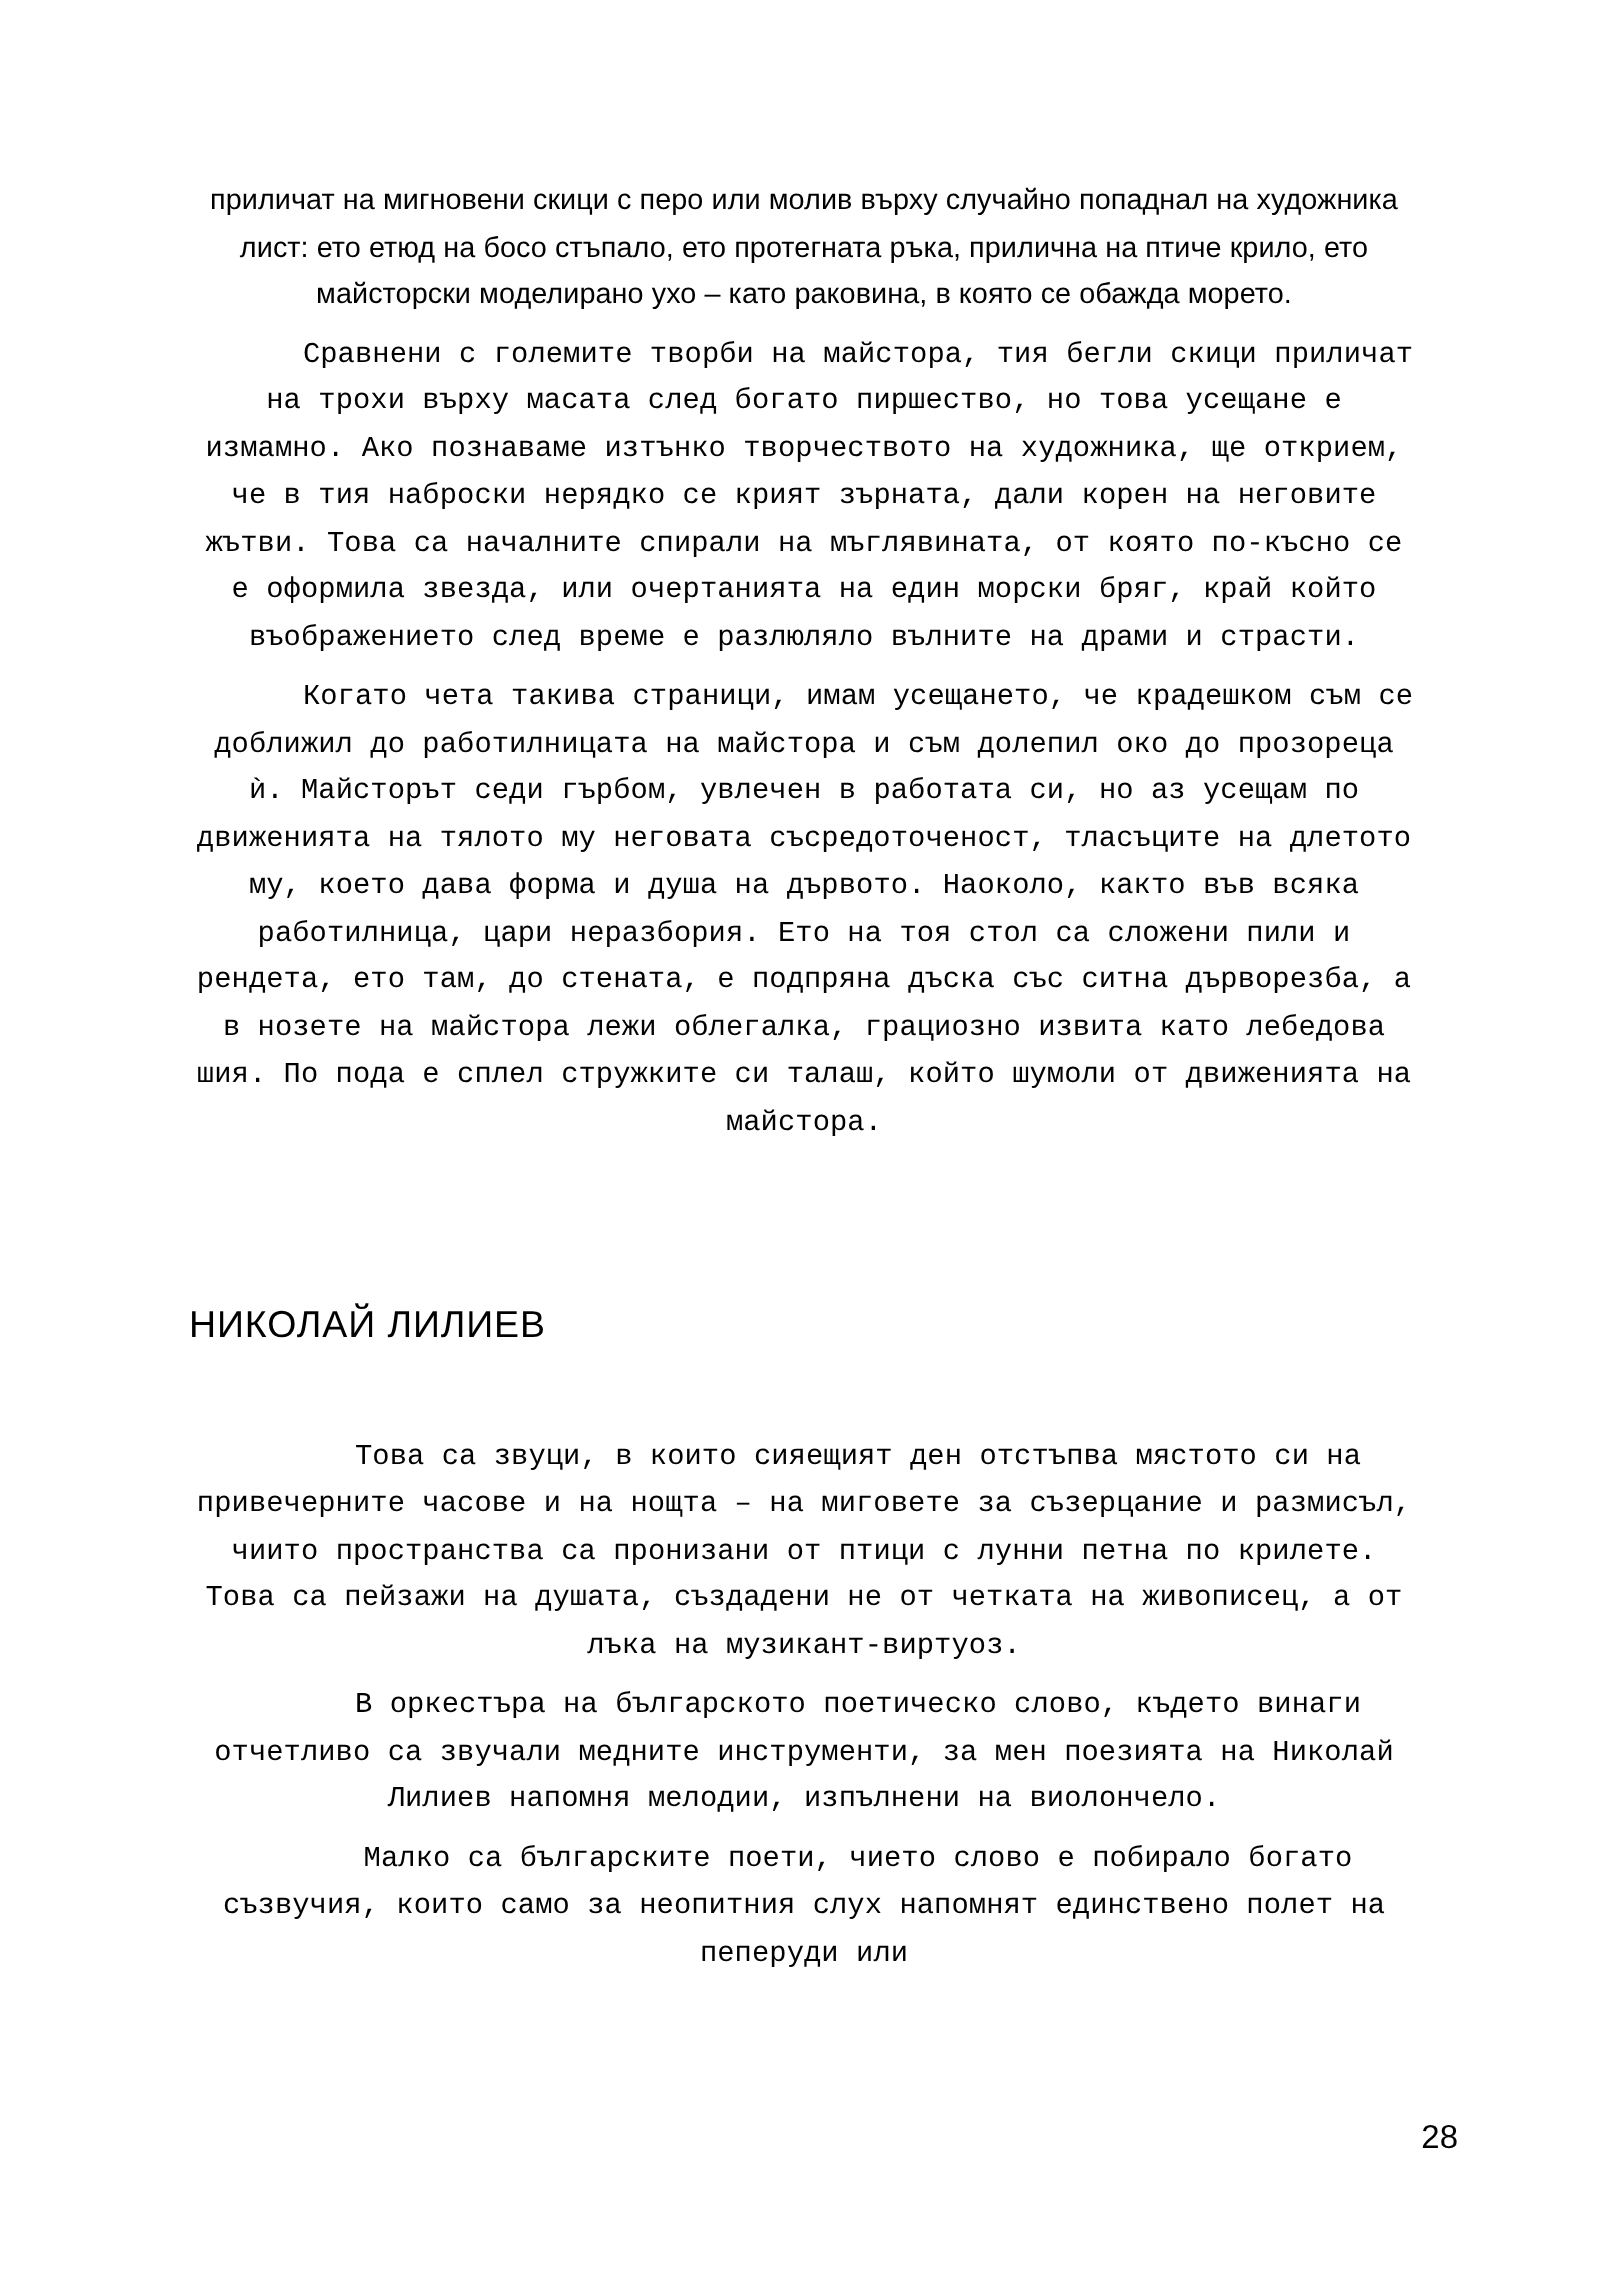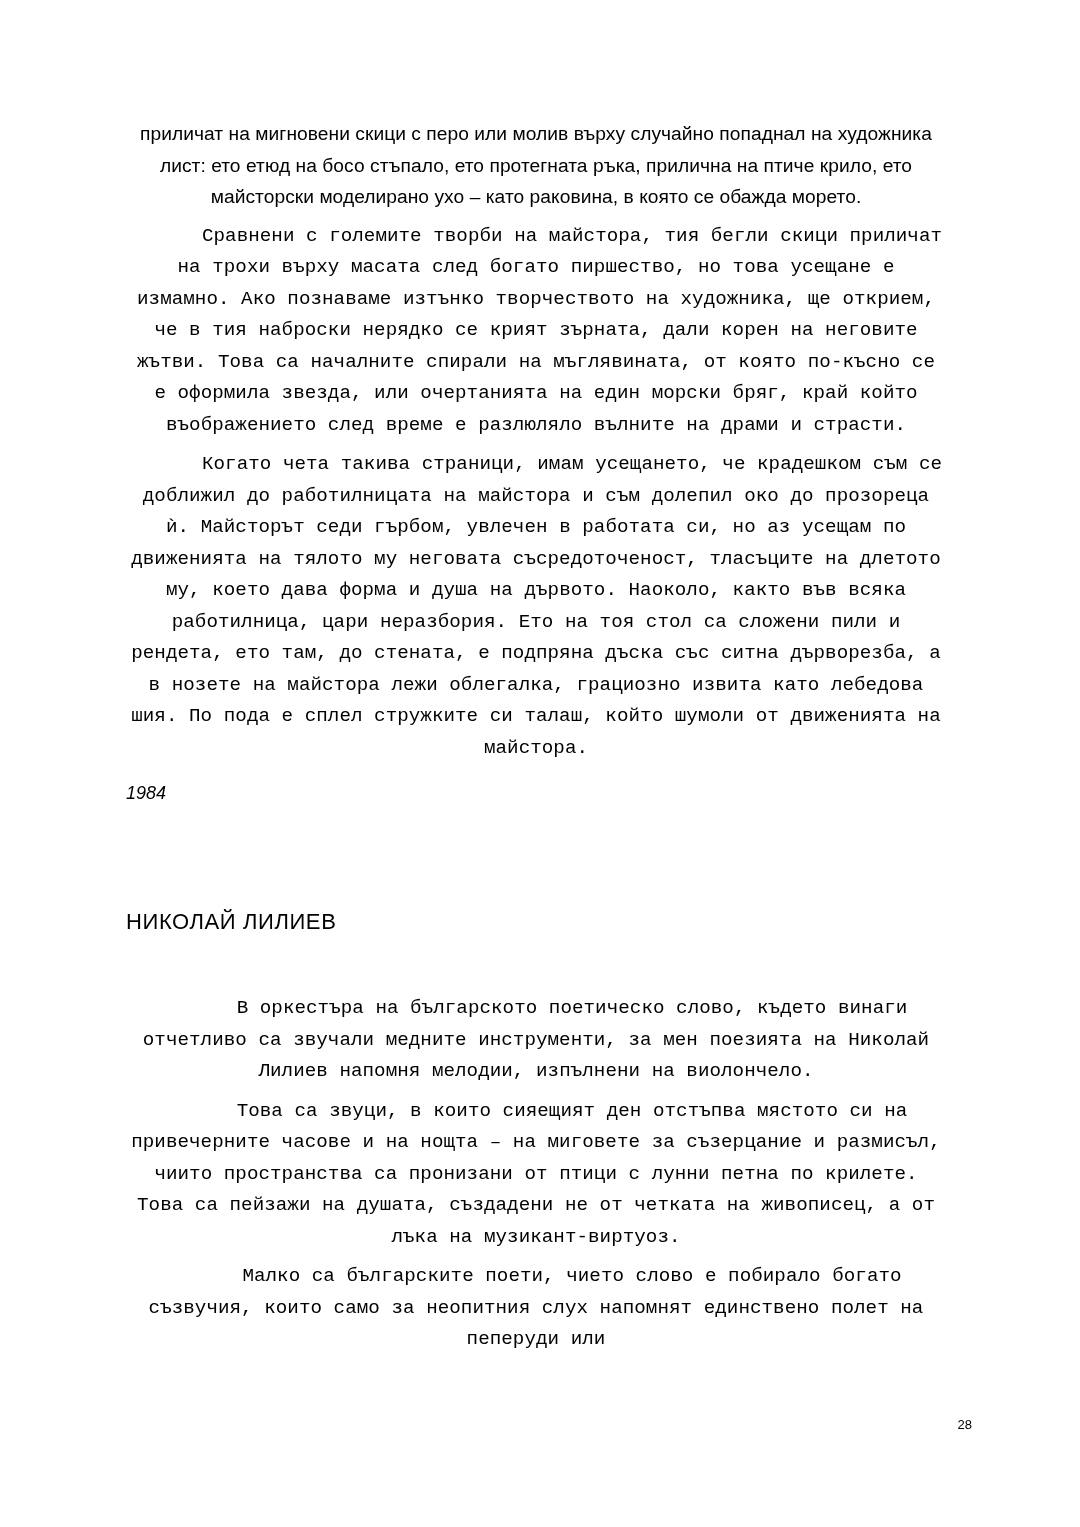--- a/index.html
+++ b/index.html
@@ -38,63 +38,62 @@
     font-family: Liberation Mono, monospace;
   }
   p.year {
     margin: 14px 0 0 0;
     font-size: 18px;
     font-style: italic;
     line-height: 31.5px;
   }
   h2.section-title {
     margin: 0;
-    font-size: 22px;
+    font-size: 25px;
     font-weight: normal;
     line-height: 31.5px;
     letter-spacing: 0.6px;
   }
   .gap-before-title {
     height: 96px;
   }
   .gap-after-title {
     height: 56px;
   }
   .page-number {
     position: absolute;
     right: 108px;
     bottom: 90px;
-    font-size: 13px;
+    font-size: 22px;
     line-height: 24px;
   }
 </style>
 </head>
 <body>
 
 <div class="page">
   <div class="content">
 
     <p class="para">приличат на мигновени скици с перо или молив върху случайно попаднал на художника лист: ето етюд на босо стъпало, ето протегната ръка, прилична на птиче крило, ето майсторски моделирано ухо – като раковина, в която се обажда морето.</p>
 
     <p class="para indent">Сравнени с големите творби на майстора, тия бегли скици приличат на трохи върху масата след богато пиршество, но това усещане е измамно. Ако познаваме изтънко творчеството на художника, ще открием, че в тия наброски нерядко се крият зърната, дали корен на неговите жътви. Това са началните спирали на мъглявината, от която по-късно се е оформила звезда, или очертанията на един морски бряг, край който въображението след време е разлюляло вълните на драми и страсти.</p>
 
 
     <p class="para indent">Когато чета такива страници, имам усещането, че крадешком съм се доближил до работилницата на майстора и съм долепил око до прозореца ѝ. Майсторът седи гърбом, увлечен в работата си, но аз усещам по движенията на тялото му неговата съсредоточеност, тласъците на длетото му, което дава форма и душа на дървото. Наоколо, както във всяка работилница, цари неразбория. Ето на тоя стол са сложени пили и рендета, ето там, до стената, е подпряна дъска със ситна дърворезба, а в нозете на майстора лежи облегалка, грациозно извита като лебедова шия. По пода е сплел стружките си талаш, който шумоли от движенията на майстора.</p>
 
 
-    <p class="year">1984</p>
 
     <div class="gap-before-title"></div>
 
     <h2 class="section-title">НИКОЛАЙ ЛИЛИЕВ</h2>
 
     <div class="gap-after-title"></div>
 
+    <p class="para indent">Това са звуци, в които сияещият ден отстъпва мястото си на привечерните часове и на нощта – на миговете за съзерцание и размисъл, чиито пространства са пронизани от птици с лунни петна по крилете. Това са пейзажи на душата, създадени не от четката на живописец, а от лъка на музикант-виртуоз.</p>
+
     <p class="para indent">В оркестъра на българското поетическо слово, където винаги отчетливо са звучали медните инструменти, за мен поезията на Николай Лилиев напомня мелодии, изпълнени на виолончело.</p>
-
-    <p class="para indent">Това са звуци, в които сияещият ден отстъпва мястото си на привечерните часове и на нощта – на миговете за съзерцание и размисъл, чиито пространства са пронизани от птици с лунни петна по крилете. Това са пейзажи на душата, създадени не от четката на живописец, а от лъка на музикант-виртуоз.</p>
 
     <p class="para indent">Малко са българските поети, чието слово е побирало богато съзвучия, които само за неопитния слух напомнят единствено полет на пеперуди или</p>
 
   </div>
 
   <div class="page-number">28</div>
 </div>
 
 </body></html>

